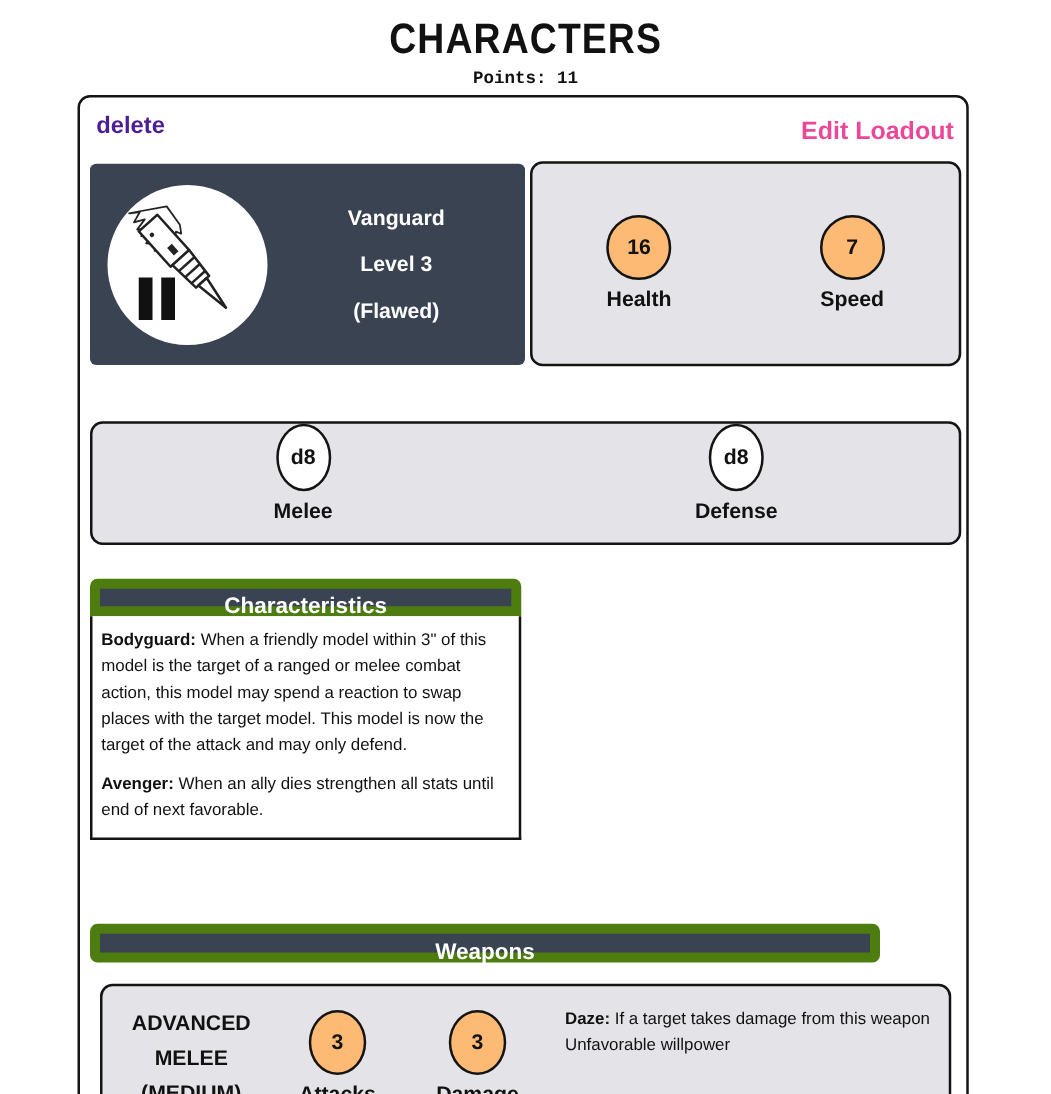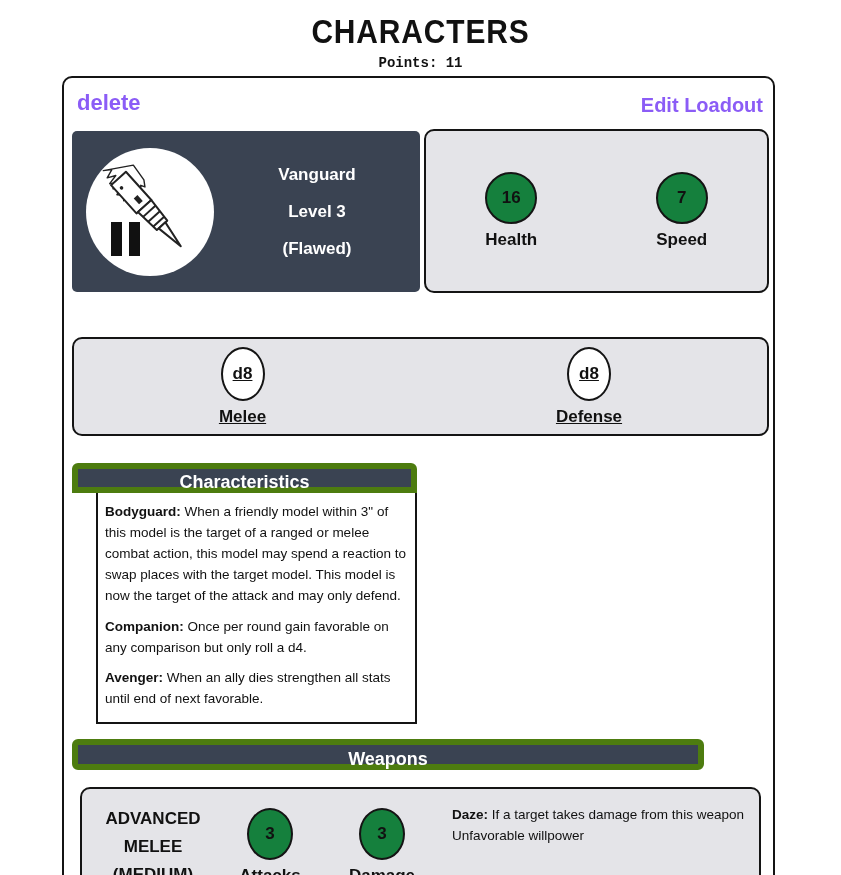--- a/index.html
+++ b/index.html
@@ -31,33 +31,33 @@
     position: absolute;
     left: 62px; top: 76px;
     width: 713px; height: 1100px;
     border: 2px solid #141414;
     border-radius: 10px;
     background: #fff;
   }
   .delete-link {
     position: absolute;
     left: 13px; top: 12px;
-    font-size: 22px;
+    font-size: 19px;
     font-weight: 600;
-    color: #8b5cf6;
+    color: #4c1d95;
     cursor: pointer;
     background: none; border: none;
     font-family: inherit;
   }
   .edit-loadout-link {
     position: absolute;
     right: 10px; top: 16px;
     font-size: 20px;
     font-weight: 700;
-    color: #8b5cf6;
+    color: #ec4899;
     cursor: pointer;
     background: none; border: none;
     font-family: inherit;
   }
   
   .info-box {
     position: absolute;
     left: 8px; top: 53px;
     width: 348px; height: 161px;
     background: #3a4352;
@@ -98,79 +98,77 @@
     align-items: center;
     justify-content: space-around;
   }
   .stat-group {
     display: flex;
     flex-direction: column;
     align-items: center;
   }
   .stat-circle {
     width: 52px; height: 52px;
-    background: #15803d;
+    background: #fdba74;
     border: 2px solid #141414;
     border-radius: 50%;
     display: flex;
     align-items: center;
     justify-content: center;
     font-size: 17px;
     font-weight: 700;
   }
   .stat-label {
     margin-top: 6px;
     font-size: 17px;
     font-weight: 700;
   }
   .dice-box {
     position: absolute;
     left: 8px; top: 259px;
     width: 697px; height: 99px;
     display: flex;
-    align-items: center;
+    align-items: flex-start;
     justify-content: space-around;
-    text-decoration: underline;
   }
   .dice-circle {
     width: 44px; height: 54px;
     background: #fff;
     border: 2px solid #141414;
     border-radius: 50%;
     display: flex;
     align-items: center;
     justify-content: center;
     font-size: 17px;
     font-weight: 700;
   }
   
   .characteristics {
     position: absolute;
     left: 8px; top: 385px;
     width: 345px;
   }
   .section-header {
     background: #3a4352;
-    border: 6px solid #4d7c0f;
+    border: 8px solid #4d7c0f;
     border-radius: 6px 6px 0 0;
     color: #fff;
     font-size: 18px;
     font-weight: 700;
     text-align: center;
     height: 30px;
     line-height: 27px;
   }
   .characteristics-body {
     border: 2px solid #141414;
     border-top: none;
     background: #fff;
     padding: 9px 7px 2px 7px;
     font-size: 13.5px;
     line-height: 1.55;
-    margin-left: 24px;
   }
   .characteristics-body p { margin-bottom: 10px; }
   
   .weapons-header {
     position: absolute;
     left: 8px; top: 661px;
     width: 632px;
     border-radius: 6px;
     height: 31px;
     line-height: 28px;
@@ -265,21 +263,20 @@
     <div class="stat-group">
       <div class="dice-circle">d8</div>
       <div class="stat-label">Defense</div>
     </div>
   </div>
 
   <div class="characteristics">
     <div class="section-header">Characteristics</div>
     <div class="characteristics-body">
       <p><b>Bodyguard:</b> <span>When a friendly model within 3" of this model is the target of a ranged or melee combat action, this model may spend a reaction to swap places with the target model. This model is now the target of the attack and may only defend.</span></p>
-      <p><b>Companion:</b> <span>Once per round gain favorable on any comparison but only roll a d4.</span></p>
       <p><b>Avenger:</b> <span>When an ally dies strengthen all stats until end of next favorable.</span></p>
     </div>
   </div>
 
   <div class="section-header weapons-header">Weapons</div>
 
   <div class="weapon-card gray-box">
     <div class="weapon-name">ADVANCED MELEE (MEDIUM)</div>
     <div class="stat-group weapon-stat">
       <div class="stat-circle weapon-circle">3</div>

